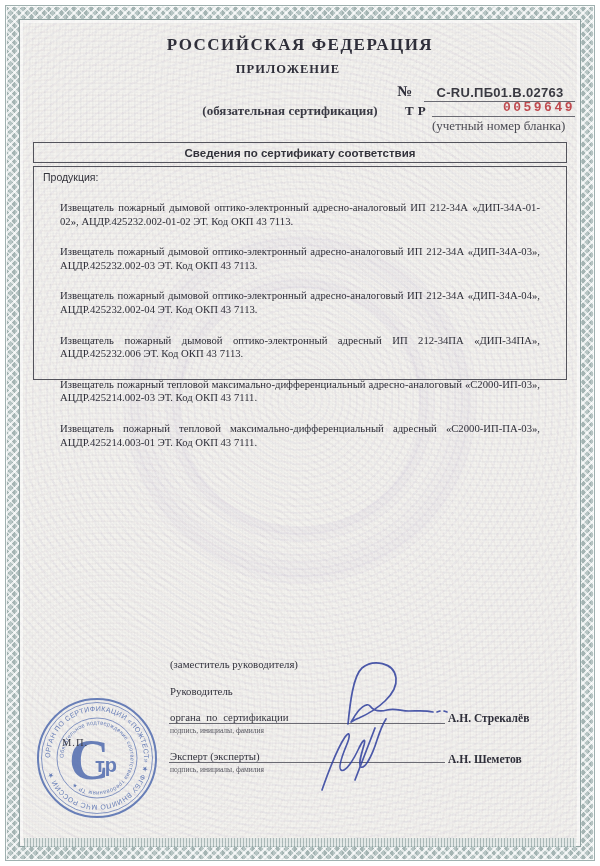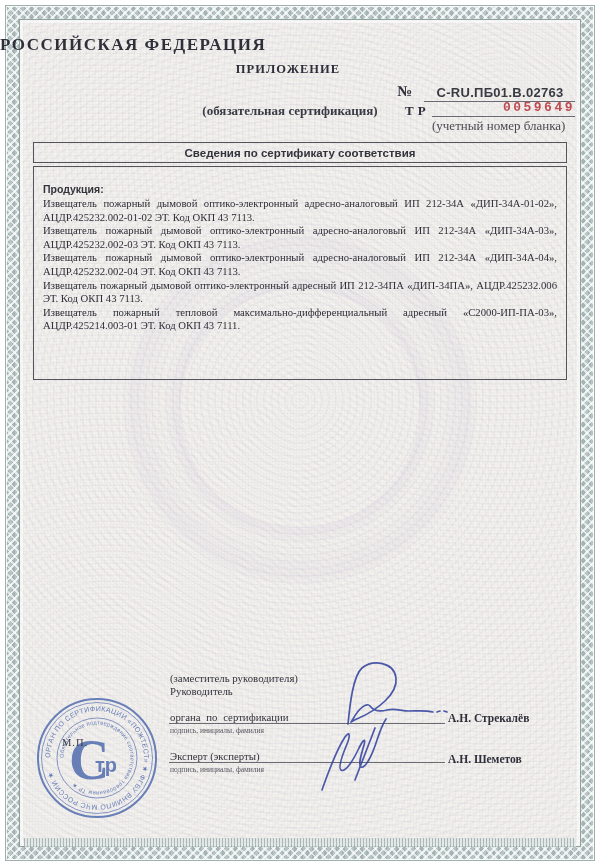--- a/index.html
+++ b/index.html
@@ -19,42 +19,42 @@
           radial-gradient(circle at 50% 47%, rgba(150,130,190,0) 118px, rgba(150,130,190,.08) 121px, rgba(150,130,190,0) 138px, rgba(150,130,190,.06) 168px, transparent 178px),
           repeating-radial-gradient(circle at 50% 46%, rgba(140,120,180,.05) 0 2px, transparent 2px 7px),
           repeating-radial-gradient(circle at 16% 84%, rgba(170,130,150,.045) 0 2px, transparent 2px 6px),
           repeating-radial-gradient(circle at 86% 12%, rgba(130,140,170,.045) 0 2px, transparent 2px 6px),
           repeating-linear-gradient(0deg, rgba(120,120,135,.03) 0 1px, transparent 1px 3px),
           repeating-linear-gradient(90deg, rgba(120,120,135,.03) 0 1px, transparent 1px 3px);
         box-shadow:inset 0 0 0 3px rgba(255,255,255,.5);}
   .content{position:absolute;inset:0;z-index:3;}
   .abs{position:absolute;}
   
-  .t-country{top:35px;left:0;width:100%;text-align:left;font-weight:bold;font-size:17px;letter-spacing:1.5px;color:#2f2f3a;}
+  .t-country{top:35px;left:0;width:100%;text-align:center;font-weight:bold;font-size:17px;letter-spacing:1.5px;color:#2f2f3a;}
   .t-annex{top:62px;left:0;width:576px;text-align:center;font-weight:bold;font-size:12.5px;letter-spacing:1px;color:#2f2f3a;}
   .t-certline{top:82px;left:105px;font-weight:bold;font-size:15.5px;letter-spacing:.6px;color:#2f2f3a;white-space:nowrap;}
   .t-numsign{top:83px;left:397px;font-weight:bold;font-size:15px;color:#2f2f3a;}
   .t-certnum{top:85px;left:426px;width:148px;text-align:center;font-family:"Liberation Sans","DejaVu Sans",sans-serif;
              font-weight:bold;font-size:13px;letter-spacing:.3px;color:#3a3a42;white-space:nowrap;}
   .u-certnum{top:101px;left:424px;width:151px;height:1px;background:#6a6a72;}
   .t-mandatory{top:103px;left:160px;width:260px;text-align:center;font-weight:bold;font-size:13px;color:#3a3a44;}
   .t-tr{top:103px;left:405px;font-weight:bold;font-size:13px;letter-spacing:4px;color:#2f2f3a;}
   .t-blanknum{top:100px;left:432px;width:143px;text-align:right;font-family:"Liberation Mono","DejaVu Sans Mono",monospace;
               font-weight:600;font-size:13px;letter-spacing:2.5px;color:#bf4a4f;}
   .u-blank{top:116px;left:432px;width:143px;height:1px;background:#6a6a72;}
   .t-blankcap{top:118px;left:432px;width:143px;text-align:left;font-size:13px;color:#4a4a52;}
   
   .box-title{top:142px;left:33px;width:534px;height:21px;border:1.4px solid #53535b;box-sizing:border-box;
              display:flex;align-items:center;justify-content:center;
              font-family:"Liberation Sans","DejaVu Sans",sans-serif;font-weight:bold;font-size:11.5px;color:#33333b;}
   .box-body{top:166px;left:33px;width:534px;height:214px;border:1.4px solid #53535b;box-sizing:border-box;
             padding:4px 9px 0 9px;}
-  .lbl-products{font-family:"Liberation Sans","DejaVu Sans",sans-serif;font-weight:bold;font-size:10.5px;
-                color:#33333b;line-height:13px;margin:12px 0 1px 0;}
-  .product{font-size:10.7px;line-height:13.6px;text-align:justify;margin:0;color:#2e2e38;}
+  .lbl-products{font-family:"Liberation Sans","DejaVu Sans",sans-serif;font-weight:normal;font-size:10.5px;
+                color:#33333b;line-height:13px;margin:0 0 1px 0;}
+  .product{font-size:10.7px;line-height:13.6px;text-align:justify;margin:17px;color:#2e2e38;}
   
   .role{left:170px;font-size:10.8px;color:#33333d;line-height:12px;white-space:nowrap;}
   .sigline{left:169px;width:276px;height:1px;background:#6a6a72;}
   .sigcap{left:170px;font-size:7.5px;color:#55555e;white-space:nowrap;}
   .name{left:448px;font-weight:bold;font-size:11.5px;color:#2f2f3a;white-space:nowrap;}
   .mp{top:737px;left:62px;font-size:10.5px;color:#3a3a45;letter-spacing:1px;}
   
   .microtext{top:838px;left:24px;right:24px;height:9px;background-color:#dfe6e5;
              background-image:repeating-linear-gradient(90deg, rgba(85,115,114,.55) 0 1px, transparent 1px 3px);
              opacity:.75;}
@@ -83,20 +83,21 @@
 
     <div class="abs box-title">
       <span>Сведения по сертификату соответствия</span>
     </div>
     <div class="abs box-body">
       <p class="lbl-products">Продукция:</p>
       <p class="product">Извещатель пожарный дымовой оптико-электронный адресно-аналоговый ИП 212-34А «ДИП-34А-01-02», АЦДР.425232.002-01-02 ЭТ. Код ОКП 43 7113.</p>
       <p class="product">Извещатель пожарный дымовой оптико-электронный адресно-аналоговый ИП 212-34А «ДИП-34А-03», АЦДР.425232.002-03 ЭТ. Код ОКП 43 7113.</p>
       <p class="product">Извещатель пожарный дымовой оптико-электронный адресно-аналоговый ИП 212-34А «ДИП-34А-04», АЦДР.425232.002-04 ЭТ. Код ОКП 43 7113.</p>
       <p class="product">Извещатель пожарный дымовой оптико-электронный адресный ИП 212-34ПА «ДИП-34ПА», АЦДР.425232.006 ЭТ. Код ОКП 43 7113.</p>
+      <p class="product">Извещатель пожарный тепловой максимально-дифференциальный адресно-аналоговый «С2000-ИП-03», АЦДР.425214.002-03 ЭТ. Код ОКП 43 7111.</p>
       <p class="product">Извещатель пожарный тепловой максимально-дифференциальный адресный «С2000-ИП-ПА-03», АЦДР.425214.003-01 ЭТ. Код ОКП 43 7111.</p>
     </div>
 
     <svg class="abs stamp-svg" viewBox="0 0 128 128">
       <defs>
         <path id="ringO" d="M 17 64 a 47 47 0 1 1 94 0 a 47 47 0 1 1 -94 0"></path>
         <path id="ringI" d="M 30.5 64 a 33.5 33.5 0 1 1 67 0 a 33.5 33.5 0 1 1 -67 0"></path>
       </defs>
       <circle cx="64" cy="64" r="59" fill="none" stroke="#4b67ad" stroke-width="2"></circle>
       <circle cx="64" cy="64" r="55.5" fill="none" stroke="#4b67ad" stroke-width="0.8"></circle>
@@ -106,21 +107,21 @@
       </text>
       <text fill="#4b67ad" font-size="5.6" font-family="Liberation Sans, sans-serif" letter-spacing="0.3">
         <textPath href="#ringI">Обязательное подтверждение соответствия требованиям ТР ★</textPath>
       </text>
       <text x="36" y="85" fill="#4b67ad" font-size="56" font-weight="bold" font-family="Liberation Serif, serif">С</text>
       <text x="62" y="78" fill="#4b67ad" font-size="20" font-weight="bold" font-family="Liberation Sans, sans-serif">тр</text>
     </svg>
     <div class="abs mp">М.П.</div>
 
     <div class="abs role" style="top:685px">Руководитель</div>
-    <div class="abs role" style="top:672px">(заместитель руководителя)</div>
+    <div class="abs role" style="top:658px">(заместитель руководителя)</div>
     <div class="abs role" style="top:711px;word-spacing:3px">органа по сертификации</div>
     <div class="abs sigline" style="top:723px"></div>
     <div class="abs sigcap" style="top:726px">подпись, инициалы, фамилия</div>
     <div class="abs name" style="top:712px">А.Н. Стрекалёв</div>
 
     <div class="abs role" style="top:750px">Эксперт (эксперты)</div>
     <div class="abs sigline" style="top:762px"></div>
     <div class="abs sigcap" style="top:765px">подпись, инициалы, фамилия</div>
     <div class="abs name" style="top:753px">А.Н. Шеметов</div>
 

